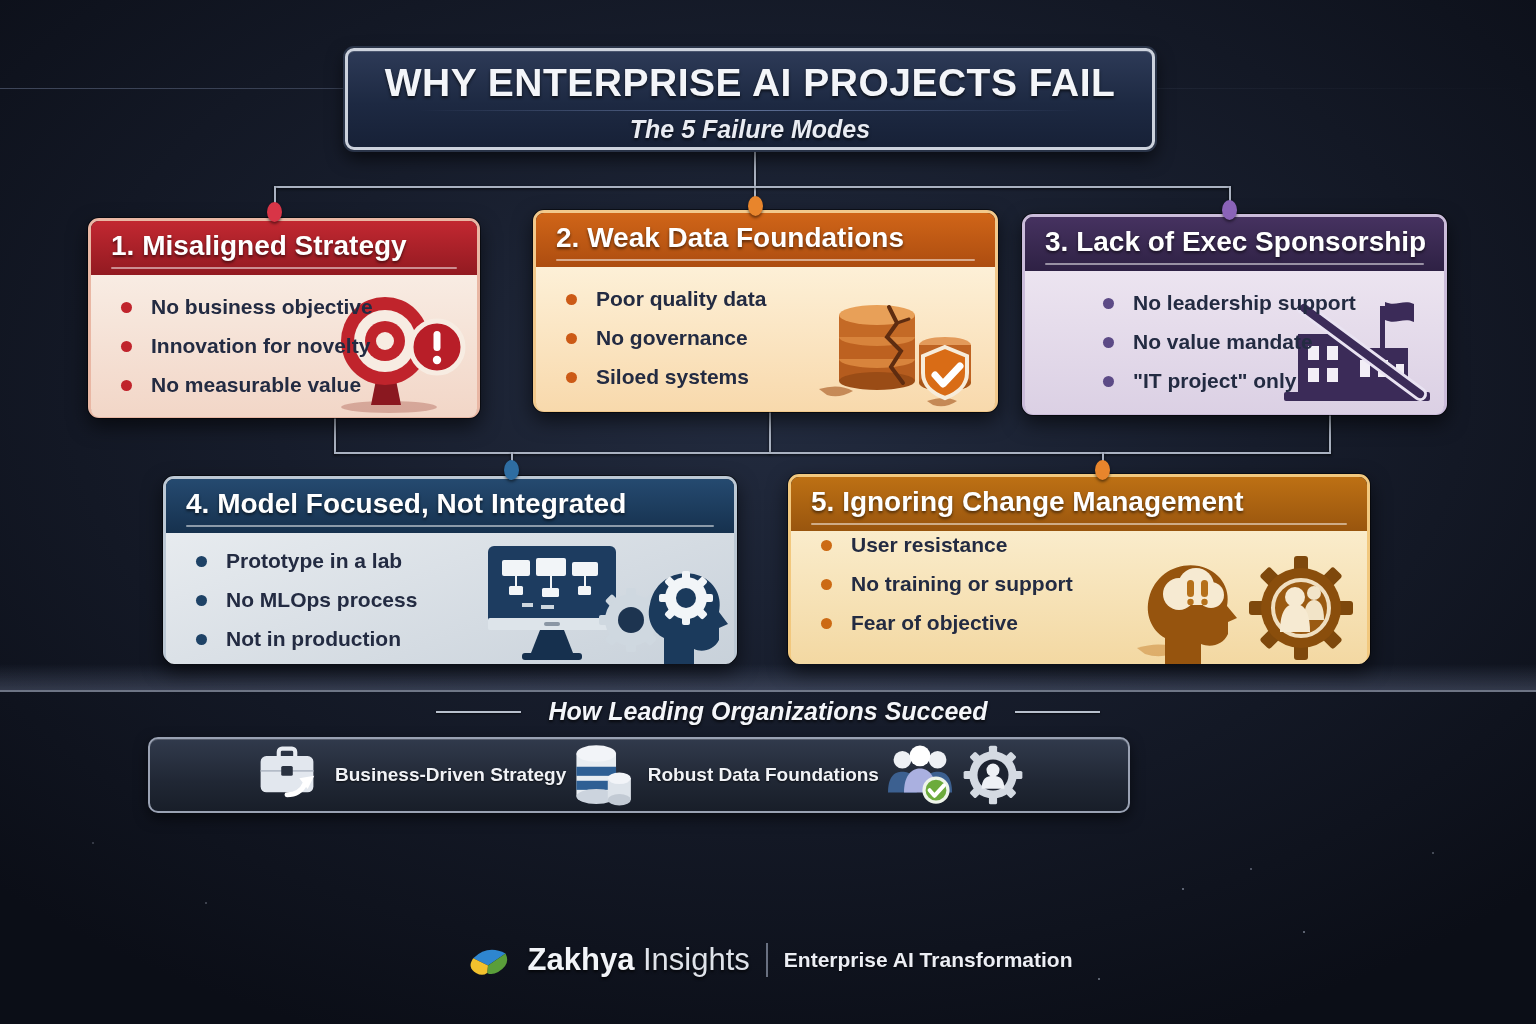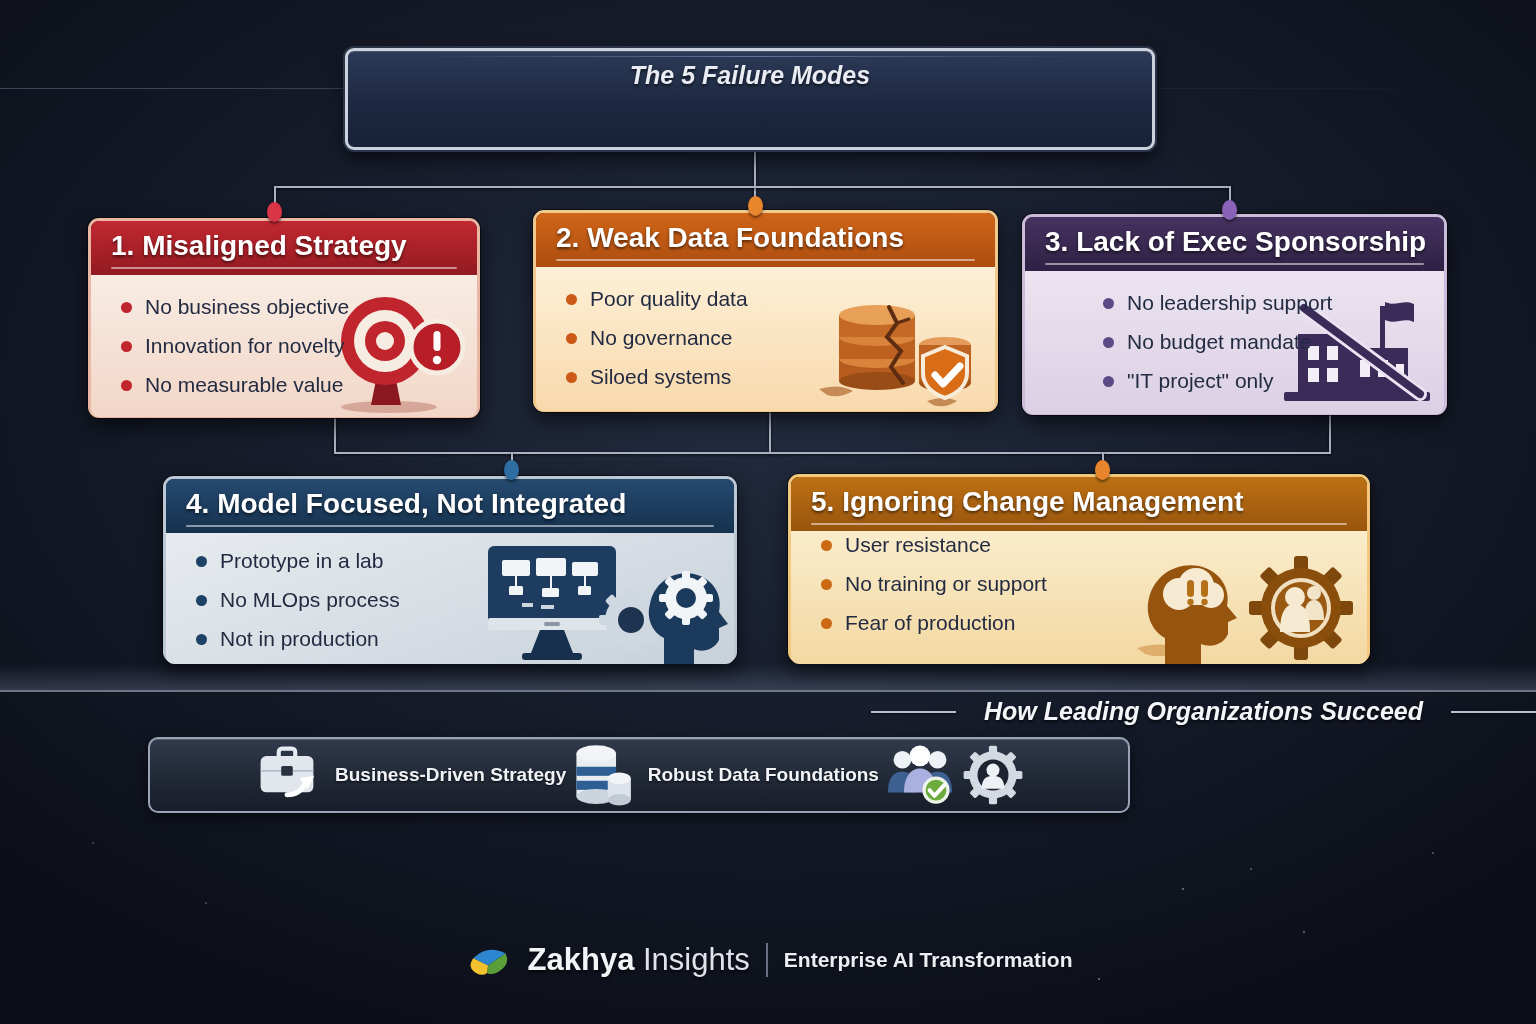--- a/index.html
+++ b/index.html
@@ -29,21 +29,21 @@
   .cdot.red{background:#d83547;} .cdot.orange{background:#e8852c;} .cdot.purple{background:#8a63b8;} .cdot.blue{background:#2e6da2;}
 
   
   .card{position:absolute;border-radius:11px;box-sizing:border-box;z-index:2;
     box-shadow:0 8px 20px rgba(0,0,0,.6),0 0 0 1px rgba(0,0,0,.5);}
   .card .hd{border-radius:8px 8px 0 0;padding:9px 20px 6px;}
   .card .hd h3{margin:0;font-size:28px;font-weight:800;color:#ffffff;text-shadow:0 2px 3px rgba(0,0,0,.55);white-space:nowrap;}
   .hd-rule{height:2px;margin-top:5px;background:rgba(255,255,255,.5);border-radius:1px;}
   .card .bd{position:relative;border-radius:0 0 8px 8px;overflow:hidden;}
   .bullets{list-style:none;margin:0;padding:20px 0 0 30px;position:relative;z-index:2;}
-  .bullets li{display:flex;align-items:center;gap:13px;font-size:21px;font-weight:400;color:#232b42;margin-bottom:15px;white-space:nowrap;}
+  .bullets li{display:flex;align-items:center;gap:19px;font-size:21px;font-weight:700;color:#232b42;margin-bottom:15px;white-space:nowrap;}
   .dot{width:11px;height:11px;border-radius:50%;flex:none;}
   .card-icon{position:absolute;z-index:1;}
 
   .card1{left:88px;top:218px;width:392px;height:200px;border:3px solid #e9b7a4;}
   .card1 .hd{background:linear-gradient(180deg,#c22831,#921a21);}
   .card1 .bd{height:142px;background:linear-gradient(180deg,#f8ece3,#f2d6c7);}
   .card1 .dot{background:#c0242c;}
 
   .card2{left:533px;top:210px;width:465px;height:202px;border:3px solid #f2c98c;}
   .card2 .hd{background:linear-gradient(180deg,#d06518,#ad4d10);}
@@ -64,21 +64,21 @@
   .card5{left:788px;top:474px;width:582px;height:189px;border:3px solid #f2c87e;}
   .card5 .hd{background:linear-gradient(180deg,#bd7014,#99550e);}
   .card5 .bd{height:133px;background:linear-gradient(180deg,#faeccb,#f3d8a2);}
   .card5 .dot{background:#cc6a14;}
   .card5 .bullets{padding-top:2px;}
 
   
   .band{position:absolute;left:0;top:664px;width:100%;height:26px;z-index:0;
     background:linear-gradient(180deg,rgba(110,122,155,0),rgba(130,142,175,.30));
     border-bottom:2px solid rgba(185,195,215,.55);}
-  .succeed-heading{position:absolute;left:0;top:697px;width:100%;display:flex;justify-content:flex-end;align-items:center;gap:28px;z-index:3;}
+  .succeed-heading{position:absolute;left:0;top:697px;width:100%;display:flex;justify-content:center;align-items:center;gap:28px;z-index:3;}
   .succeed-heading .hline{width:85px;height:2px;background:#b8c0cd;box-shadow:0 1px 2px rgba(0,0,0,.6);}
   .succeed-heading .txt{font-size:25px;font-weight:800;font-style:italic;color:#f4f6fa;text-shadow:0 2px 3px rgba(0,0,0,.7);}
 
   .succeed-bar{position:absolute;left:148px;top:737px;width:982px;height:76px;box-sizing:border-box;z-index:3;
     border:2px solid #9aa2b3;border-radius:10px;
     background:linear-gradient(180deg,#313a4c 0%,#202734 60%,#181e29 100%);
     box-shadow:inset 0 1px 0 rgba(255,255,255,.18),0 5px 14px rgba(0,0,0,.55);
     display:flex;align-items:center;justify-content:space-between;padding:0 104px;}
   .sitem{display:flex;align-items:center;gap:15px;}
   .sitem .lbl{font-size:19px;font-weight:700;color:#f1f3f7;text-shadow:0 1px 2px rgba(0,0,0,.7);line-height:1.25;}
@@ -99,20 +99,21 @@
   <div class="speck" style="left:1182px;top:888px;"></div>
   <div class="speck" style="left:1303px;top:931px;"></div>
   <div class="speck" style="left:1432px;top:852px;opacity:.7;"></div>
   <div class="speck" style="left:1098px;top:978px;"></div>
   <div class="speck" style="left:205px;top:902px;opacity:.6;"></div>
   <div class="speck" style="left:478px;top:958px;opacity:.5;"></div>
   <div class="speck" style="left:92px;top:842px;opacity:.5;"></div>
   <div class="speck" style="left:1250px;top:868px;opacity:.8;"></div>
 
   <div class="title-box">
+    <h1>WHY ENTERPRISE AI PROJECTS FAIL</h1>
     <div class="title-rule"></div>
     <h2>The 5 Failure Modes</h2>
   </div>
 
   <div class="cline" style="left:754px;top:150px;width:2px;height:58px;"></div>
   <div class="cline" style="left:274px;top:186px;width:957px;height:2px;"></div>
   <div class="cline" style="left:274px;top:186px;width:2px;height:26px;"></div>
   <div class="cline" style="left:1229px;top:186px;width:2px;height:28px;"></div>
   <div class="cline" style="left:334px;top:418px;width:2px;height:36px;"></div>
   <div class="cline" style="left:769px;top:412px;width:2px;height:42px;"></div>
@@ -207,21 +208,21 @@
       <div class="hd-rule"></div>
     </div>
     <div class="bd">
       <ul class="bullets">
         <li>
             <span class="dot"></span>
             <span>No leadership support</span>
           </li>
         <li>
             <span class="dot"></span>
-            <span>No budget mandate</span>
+            <span>No value mandate</span>
           </li>
         <li>
             <span class="dot"></span>
             <span>"IT project" only</span>
           </li>
       </ul>
       <svg class="card-icon" style="right:12px;bottom:6px;" width="150" height="120" viewBox="0 0 150 120">
         <rect x="2" y="104" width="146" height="9" rx="2" fill="#3b2b58"></rect>
         <rect x="98" y="18" width="5" height="48" fill="#3b2b58"></rect>
         <path d="M103 14 C114 19 121 11 132 16 L132 34 C121 29 114 37 103 32 Z" fill="#3b2b58"></path>
@@ -320,21 +321,21 @@
         <li>
             <span class="dot"></span>
             <span>User resistance</span>
           </li>
         <li>
             <span class="dot"></span>
             <span>No training or support</span>
           </li>
         <li>
             <span class="dot"></span>
-            <span>Fear of production</span>
+            <span>Fear of objective</span>
           </li>
       </ul>
       <svg class="card-icon" style="right:8px;bottom:0;" width="240" height="128" viewBox="0 0 240 128">
         <path d="M18 112 q26 -8 44 2 q-18 10 -36 4 z" fill="#c88230" opacity=".5"></path>
         <path d="M46 128 L46 102 C32 94 26 78 30 62 C36 38 58 26 80 30 C100 34 112 52 108 70 L118 82 L109 86 L109 98 C104 109 92 112 82 108 L82 128 Z" fill="#96540e"></path>
         <circle cx="60" cy="58" r="16" fill="#f6ead2"></circle>
         <circle cx="77" cy="50" r="18" fill="#f6ead2"></circle>
         <circle cx="92" cy="59" r="13" fill="#f6ead2"></circle>
         <rect x="52" y="56" width="50" height="13" rx="6" fill="#f6ead2"></rect>
         <rect x="68" y="44" width="7" height="17" rx="3.5" fill="#b5701a"></rect>

